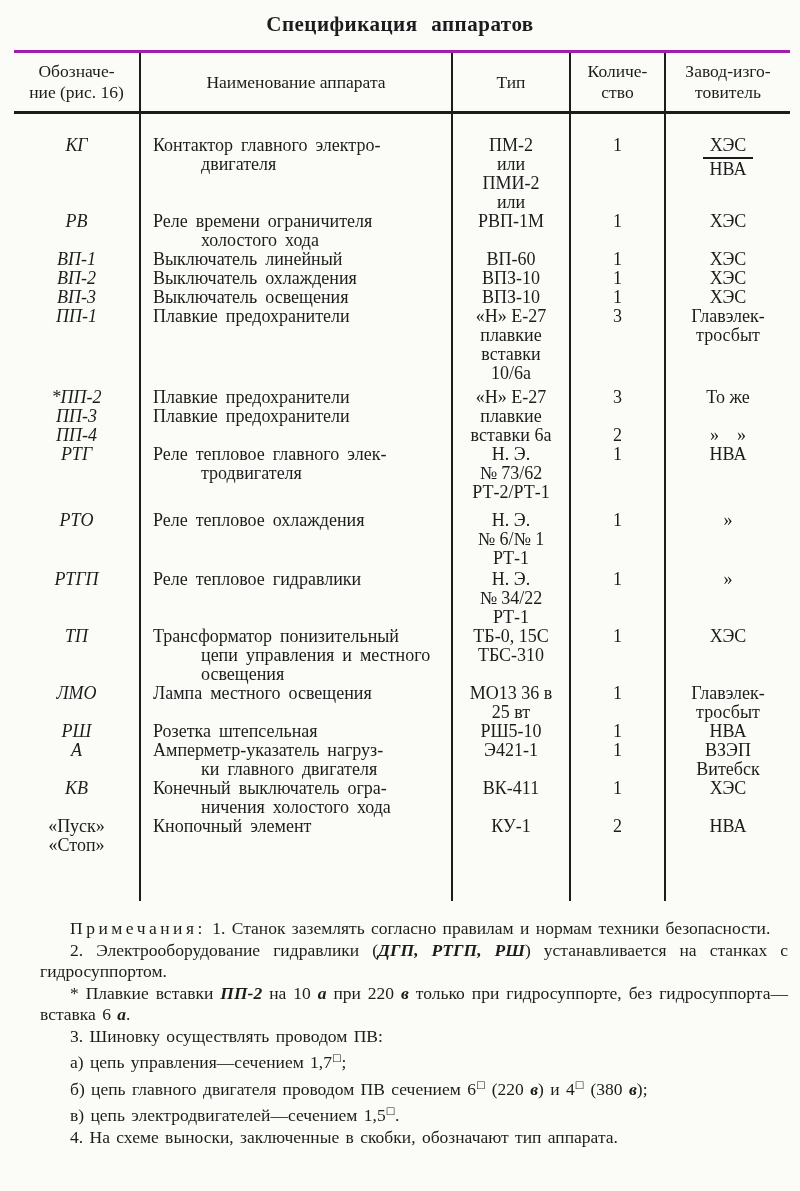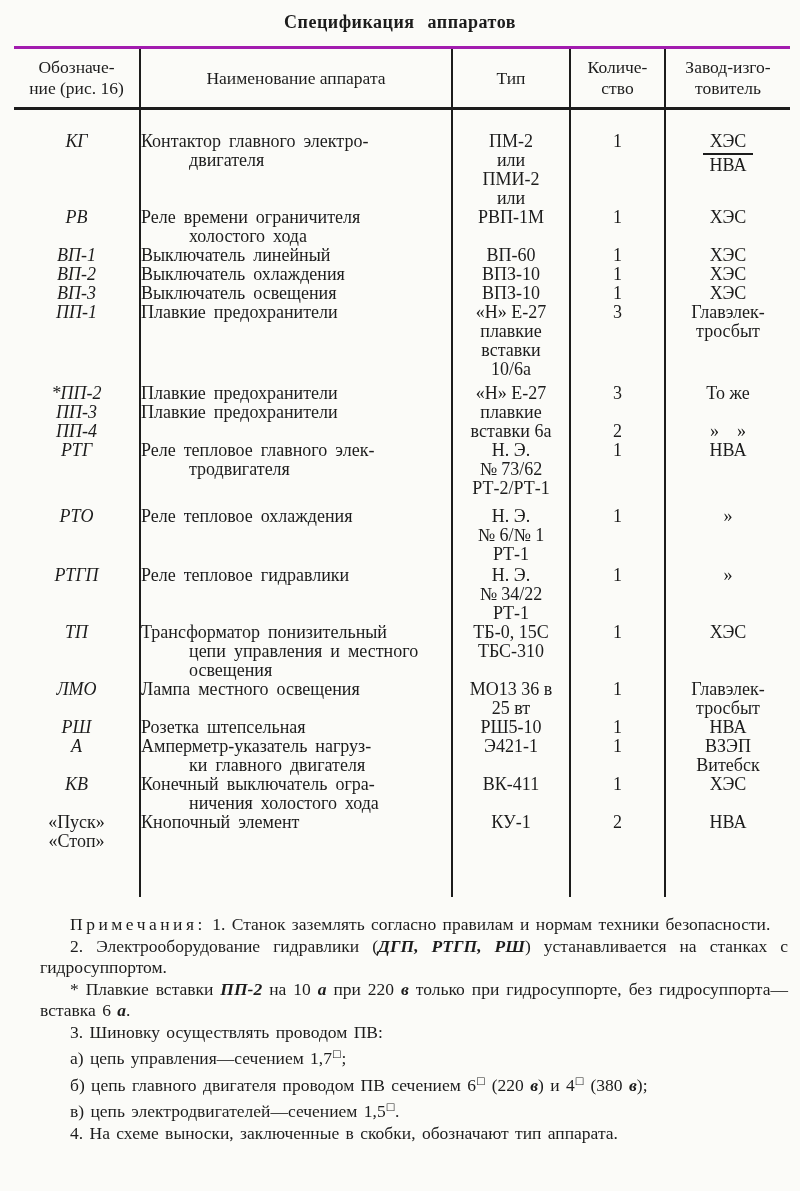--- a/index.html
+++ b/index.html
@@ -7,21 +7,21 @@
     width:800px;height:1191px;
     background:#fbfbf8;
     color:#1c1c1c;
     font-family:"Liberation Serif", serif;
     overflow:hidden;
   }
   .page{width:800px;height:1191px;position:relative;}
   h1.title{
     margin:12px 0 13px 0;
     text-align:center;
-    font-size:18px;
+    font-size:21px;
     font-weight:bold;
     letter-spacing:0.5px;
     word-spacing:8px;
   }
   table.spec{
     border-collapse:collapse;
     table-layout:fixed;
     margin-left:14px;
     width:776px;
     border-top:3px solid #a21caf;
@@ -42,21 +42,21 @@
   }
   td{
     vertical-align:top;
     font-size:18px;
     line-height:19px;
     white-space:pre-line;
     padding:0 3px;
   }
   td.sym{text-align:center;font-style:italic;}
   td.sym.roman{font-style:normal;}
-  td.name{padding-left:0;padding-right:8px;word-spacing:3.5px;}
+  td.name{padding-left:12px;padding-right:8px;word-spacing:3.5px;}
   td.type,td.qty,td.mfr{text-align:center;}
   .frac{display:inline-block;text-align:center;}
   .frac .top{display:inline-block;border-bottom:2px solid #1c1c1c;padding:0 7px 2px 7px;}
   .frac .bot{display:block;padding-top:1px;}
   .notes{
     margin:17px 12px 0 40px;
     font-size:17.5px;
     line-height:21.5px;
   }
   .notes p{

